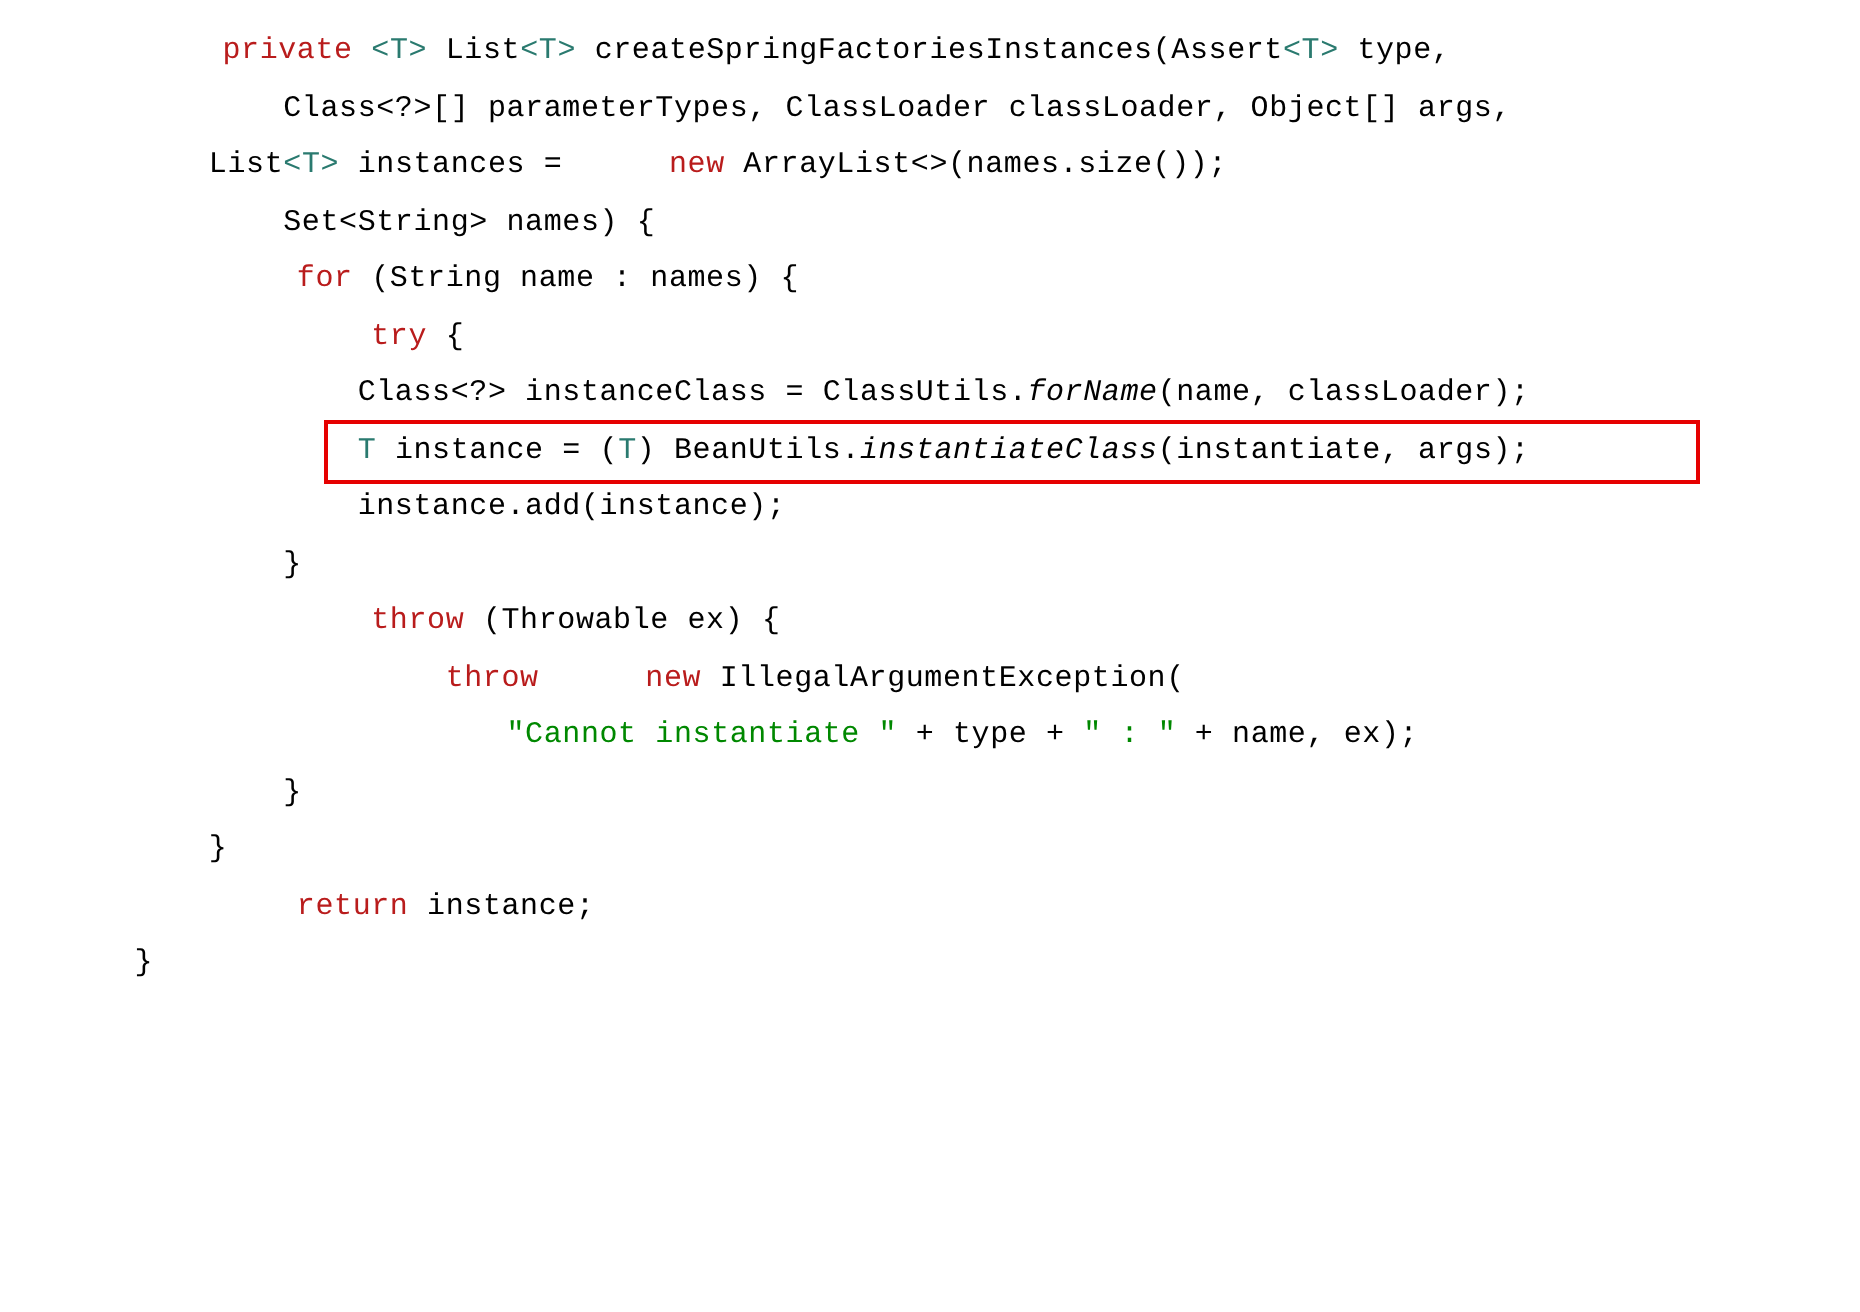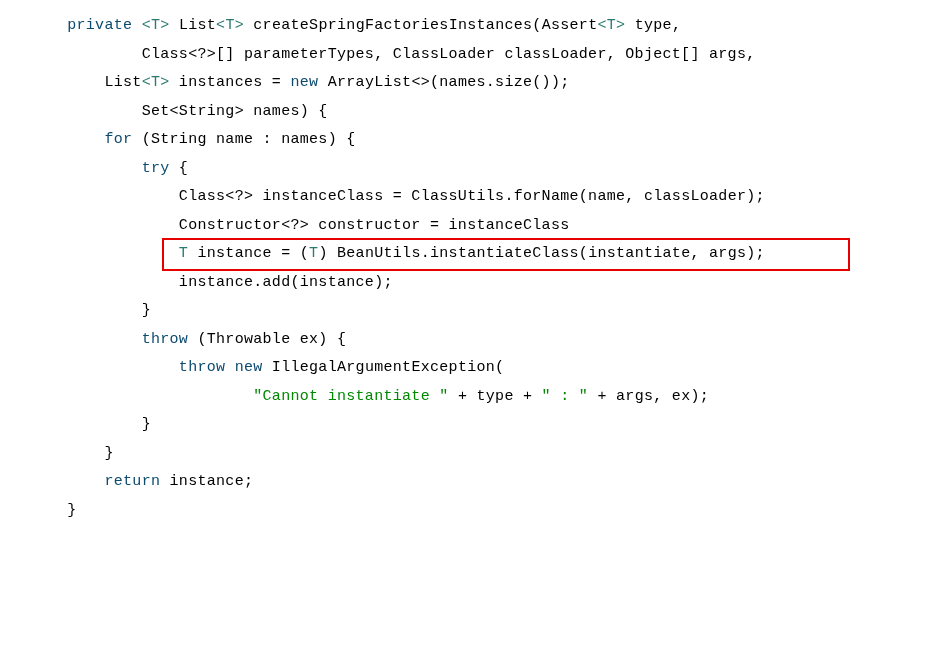--- a/index.html
+++ b/index.html
@@ -13,24 +13,24 @@
       font-size: 15px;
       line-height: 1.9;
       padding: 12px 30px;
       color: #000000;
       letter-spacing: 0.3px;
     }
     .code-line {
       white-space: pre;
       position: relative;
     }
-    .kw { color: #0c4a6e; }
+    .kw { color: #b91c1c; margin-left: 44px; }
     .type-param { color: #2a7a6f; }
     .str { color: #008800; }
-    .static-call { }
+    .static-call { font-style: italic; }
     .highlight-box {
       border: 2px solid #e60000;
       position: absolute;
       left: 132px;
       right: 50px;
       top: -2px;
       bottom: -2px;
       pointer-events: none;
     }
     .line-wrapper {
@@ -41,27 +41,26 @@
 <body>
 
 <div>
   <div class="code-line">    <span class="kw">private</span> <span class="type-param">&lt;T&gt;</span> <span>List</span><span class="type-param">&lt;T&gt;</span> <span>createSpringFactoriesInstances</span><span>(Assert</span><span class="type-param">&lt;T&gt;</span><span> type,</span></div>
   <div class="code-line">            <span>Class&lt;?&gt;[] parameterTypes, ClassLoader classLoader, Object[] args,</span></div>
   <div class="code-line">        <span>List</span><span class="type-param">&lt;T&gt;</span><span> instances = </span><span class="kw">new</span><span> ArrayList&lt;&gt;(names.size());</span></div>
   <div class="code-line">            <span>Set&lt;String&gt; names) {</span></div>
   <div class="code-line">        <span class="kw">for</span><span> (String name : names) {</span></div>
   <div class="code-line">            <span class="kw">try</span><span> {</span></div>
   <div class="code-line">                <span>Class&lt;?&gt; instanceClass = ClassUtils.</span><span class="static-call">forName</span><span>(name, classLoader);</span></div>
-  <div class="code-line">                <span>Constructor&lt;?&gt; constructor = instanceClass</span></div>
   <div class="line-wrapper">
     <div class="highlight-box"></div>
     <div class="code-line">                <span class="type-param">T</span><span> instance = (</span><span class="type-param">T</span><span>) BeanUtils.</span><span class="static-call">instantiateClass</span><span>(instantiate, args);</span></div>
   </div>
   <div class="code-line">                <span>instance.add(instance);</span></div>
   <div class="code-line">            <span>}</span></div>
   <div class="code-line">            <span class="kw">throw</span><span> (Throwable ex) {</span></div>
   <div class="code-line">                <span class="kw">throw</span> <span class="kw">new</span><span> IllegalArgumentException(</span></div>
-  <div class="code-line">                        <span class="str">"Cannot instantiate "</span><span> + type + </span><span class="str">" : "</span><span> + args, ex);</span></div>
+  <div class="code-line">                        <span class="str">"Cannot instantiate "</span><span> + type + </span><span class="str">" : "</span><span> + name, ex);</span></div>
   <div class="code-line">            <span>}</span></div>
   <div class="code-line">        <span>}</span></div>
   <div class="code-line">        <span class="kw">return</span><span> instance;</span></div>
   <div class="code-line">    <span>}</span></div>
 </div>
 
 </body></html>

